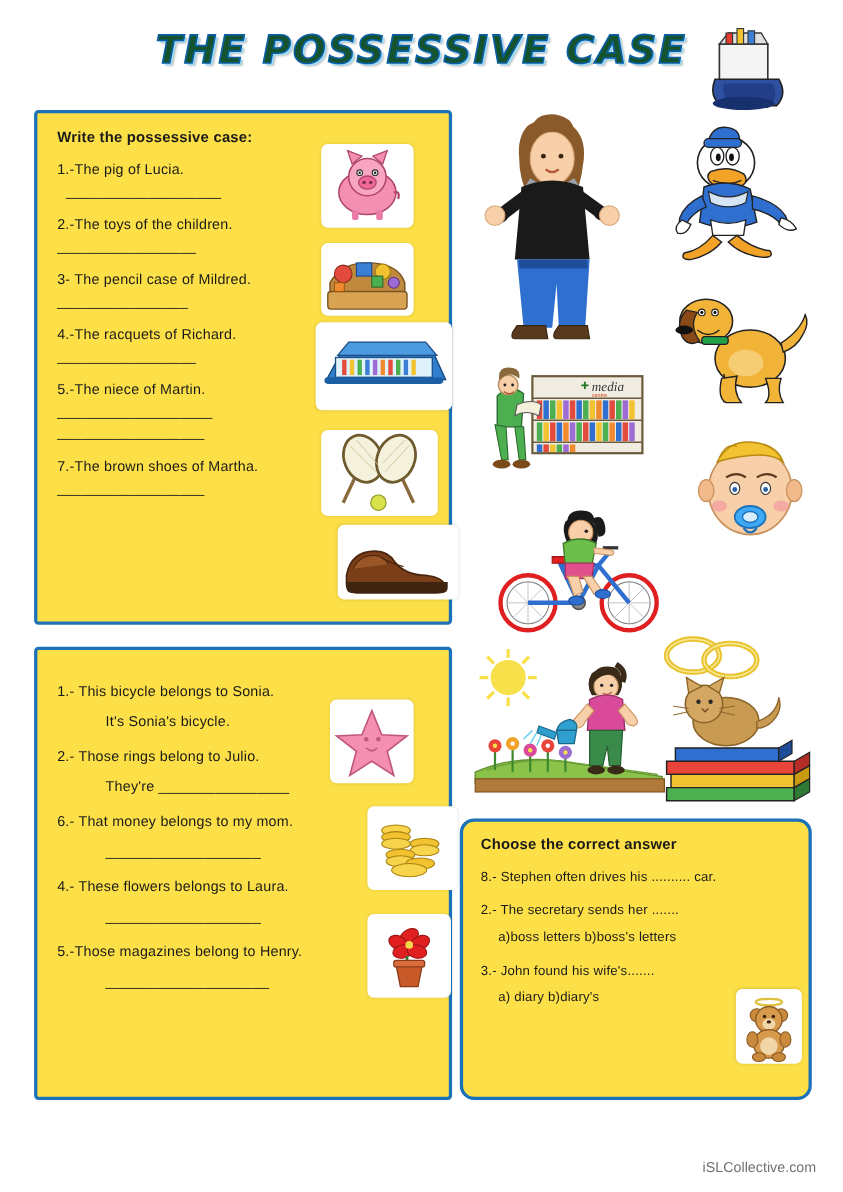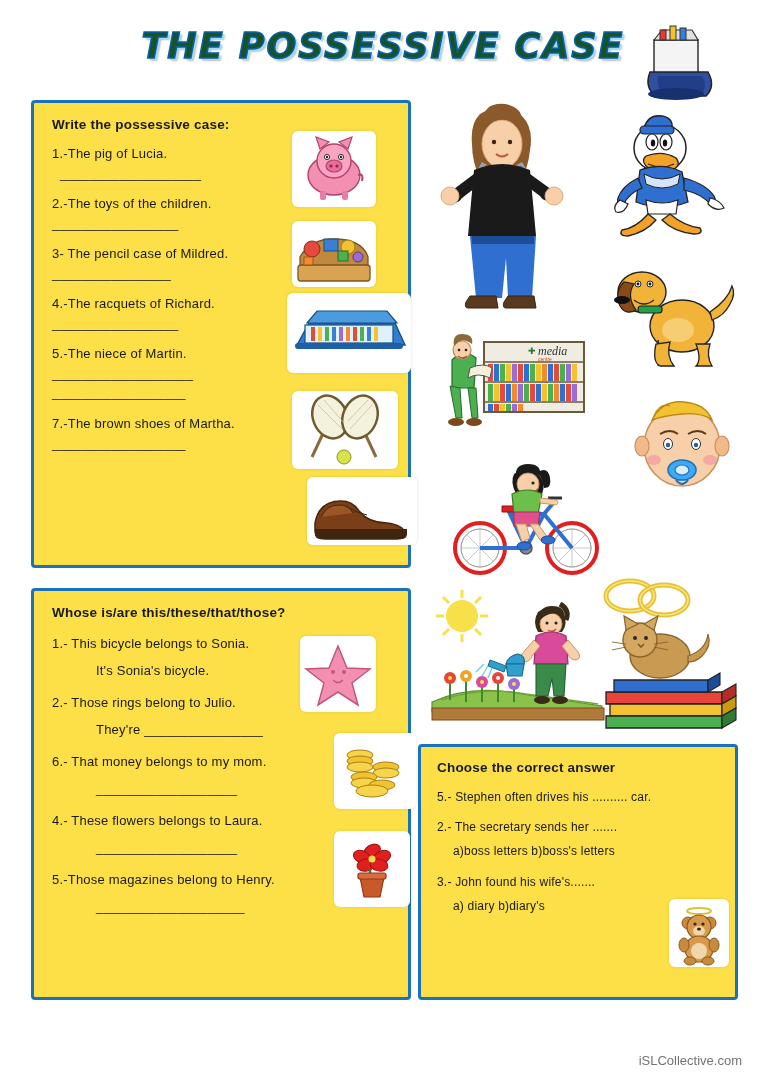--- a/index.html
+++ b/index.html
@@ -92,20 +92,21 @@
   #ex2 .inner { padding: 14px 0 0 18px; }
   #ex2 .q { margin-top: 15px; }
   #ex2 .ans { margin-top: 9px; padding-left: 44px; }
 
   
   #ex3 {
     left: 418px;
     top: 744px;
     width: 320px;
     height: 256px;
+    border-radius: 13px;
   }
   #ex3 .inner { padding: 13px 0 0 16px; }
   #ex3 .q { margin-top: 14px; font-size: 12px; }
   #ex3 .opts { margin-top: 8px; padding-left: 16px; font-size: 12px; }
 
   
   .footer {
     position: absolute;
     right: 24px;
     bottom: 16px;
@@ -241,21 +242,20 @@
         <path d="M8 46 q4 -22 26 -22 q12 0 18 10 q10 12 28 12 q16 2 18 10 q1 6 -8 6 h-72 q-10 0 -10 -8 z" fill="#7a3f18" stroke="#4a240c" stroke-width="1.5"></path>
         <path d="M14 40 q6 -12 18 -12 q10 0 14 8" fill="#9a5626" stroke="#4a240c" stroke-width="1"></path>
         <path d="M8 52 h92 v5 q0 5 -6 5 h-80 q-6 0 -6 -5 z" fill="#3f2510"></path>
         <path d="M40 30 q10 6 20 8" stroke="#4a240c" stroke-width="1" fill="none"></path>
       </svg>
     </div>
   </div>
 
   <div class="box" id="ex2">
     <div class="inner">
-      <div class="box-title">Whose is/are this/these/that/those?</div>
 
       <div class="line-item q">1.- This bicycle belongs to Sonia.</div>
       <div class="line-item ans">It's Sonia's bicycle.</div>
 
       <div class="line-item q">2.- Those rings belong to Julio.</div>
       <div class="line-item ans">They're ________________</div>
 
       <div class="line-item q">6.- That money belongs to my mom.</div>
       <div class="line-item ans">___________________</div>
 
@@ -305,21 +305,21 @@
         <path d="M26 46 h24 l-4 20 h-16 z" fill="#c85a2a" stroke="#8a3a18" stroke-width="1.2"></path>
         <rect x="24" y="42" width="28" height="6" rx="2" fill="#d96c3a" stroke="#8a3a18" stroke-width="1.2"></rect>
       </svg>
     </div>
   </div>
 
   <div class="box" id="ex3">
     <div class="inner">
       <div class="box-title">Choose the correct answer</div>
 
-      <div class="line-item q">5.- Stephen often  drives his .......... car.</div>
+      <div class="line-item q">8.- Stephen often  drives his .......... car.</div>
 
       <div class="line-item q">2.- The secretary sends her .......</div>
       <div class="line-item opts">a)boss letters      b)boss's letters</div>
 
       <div class="line-item q">3.- John found  his wife's.......</div>
       <div class="line-item opts">a) diary     b)diary's</div>
     </div>
 
     <div class="thumb" style="left:248px; top:152px; width:60px; height:68px;">
       <svg width="60" height="68" viewBox="0 0 60 68">

